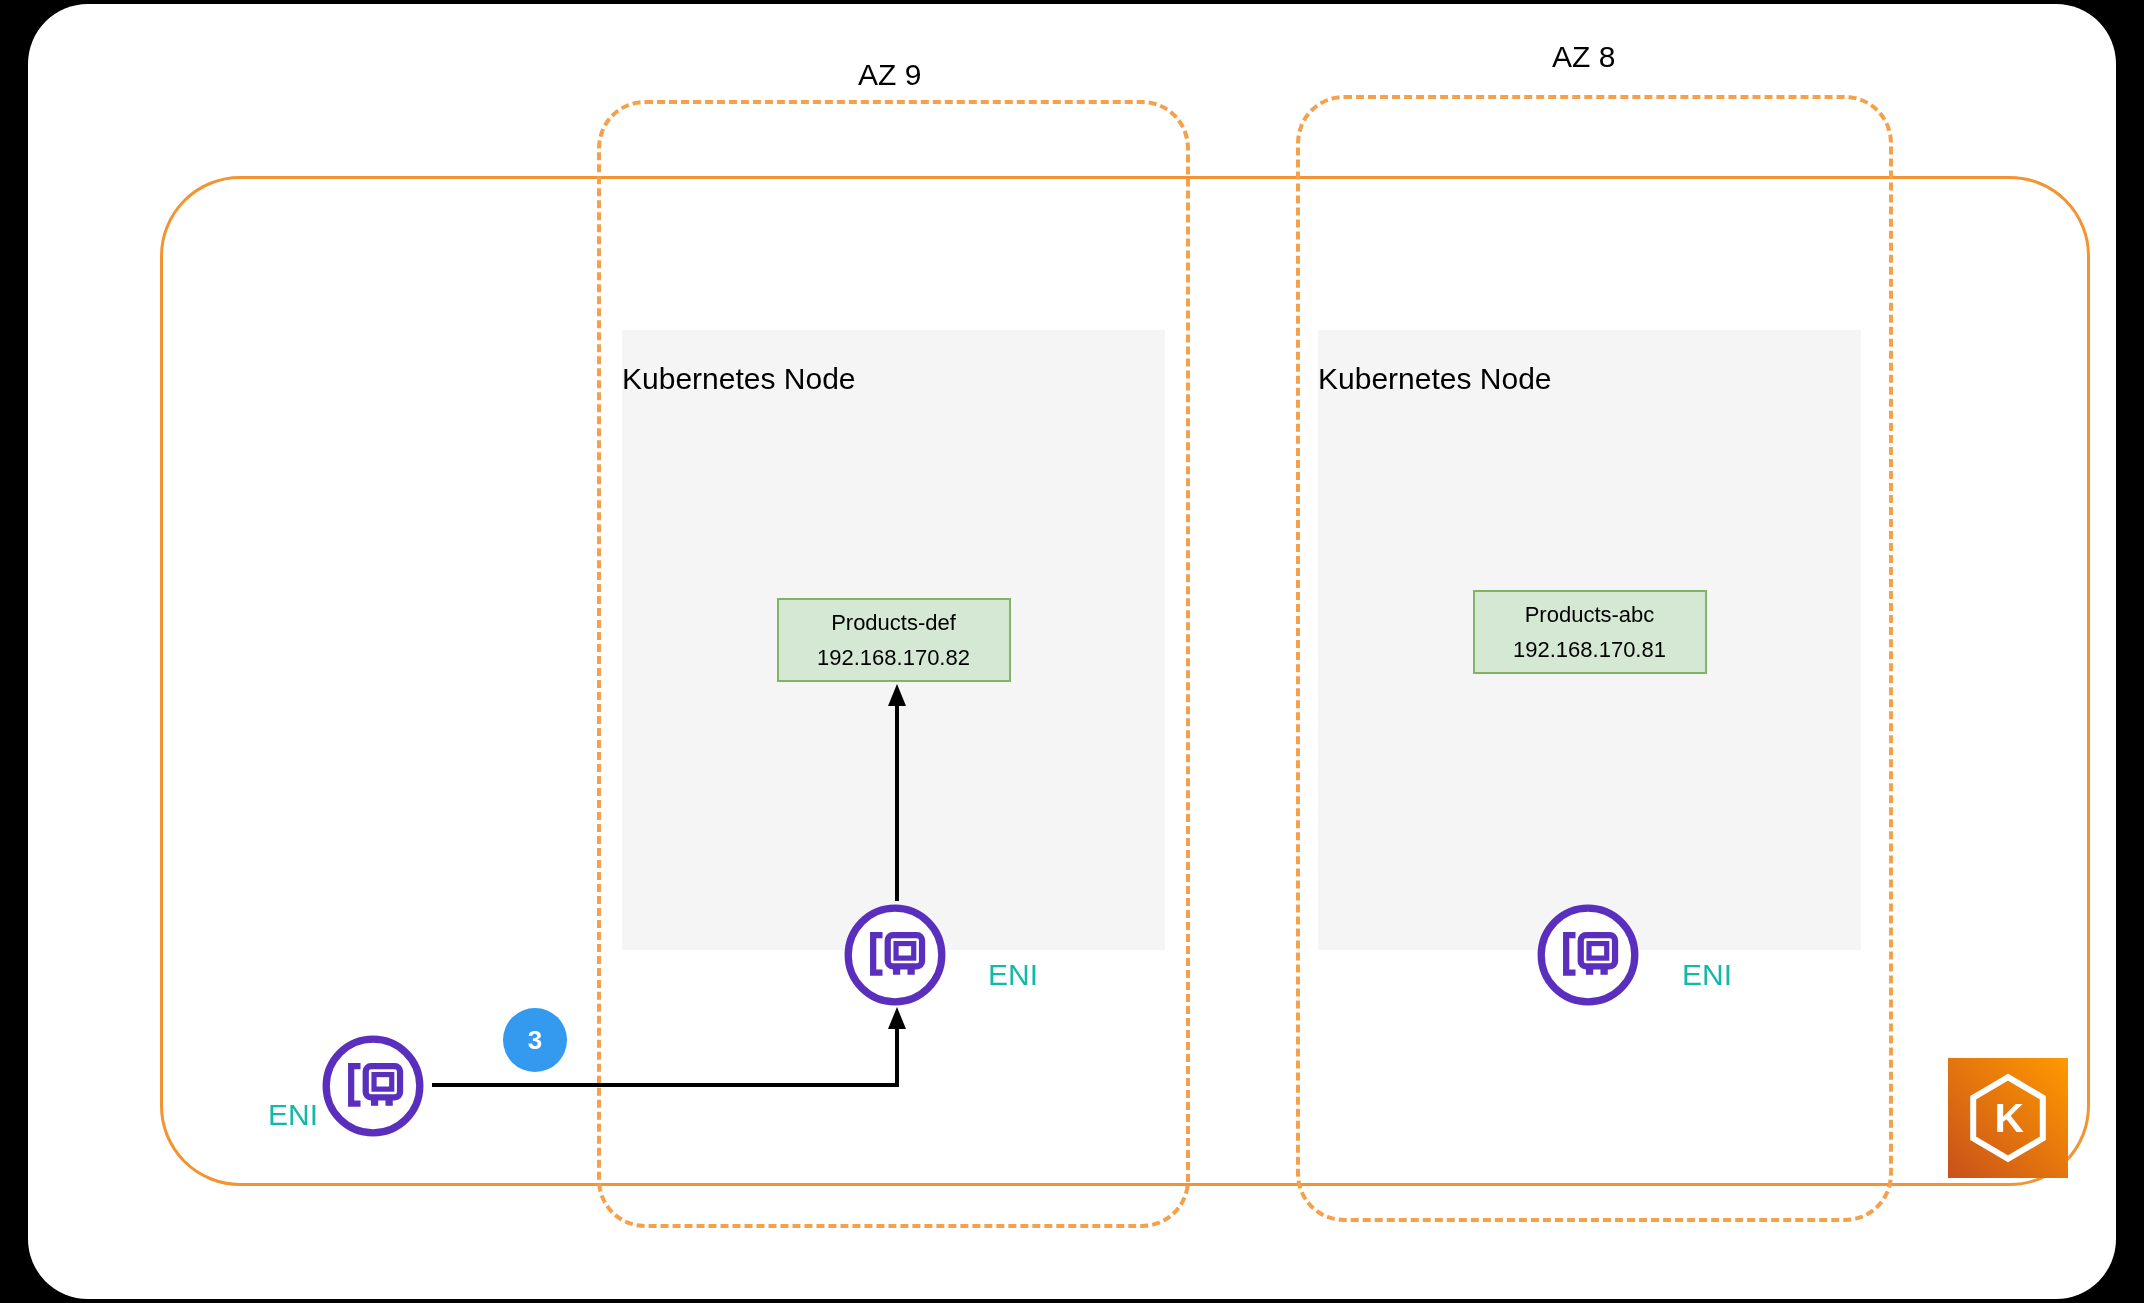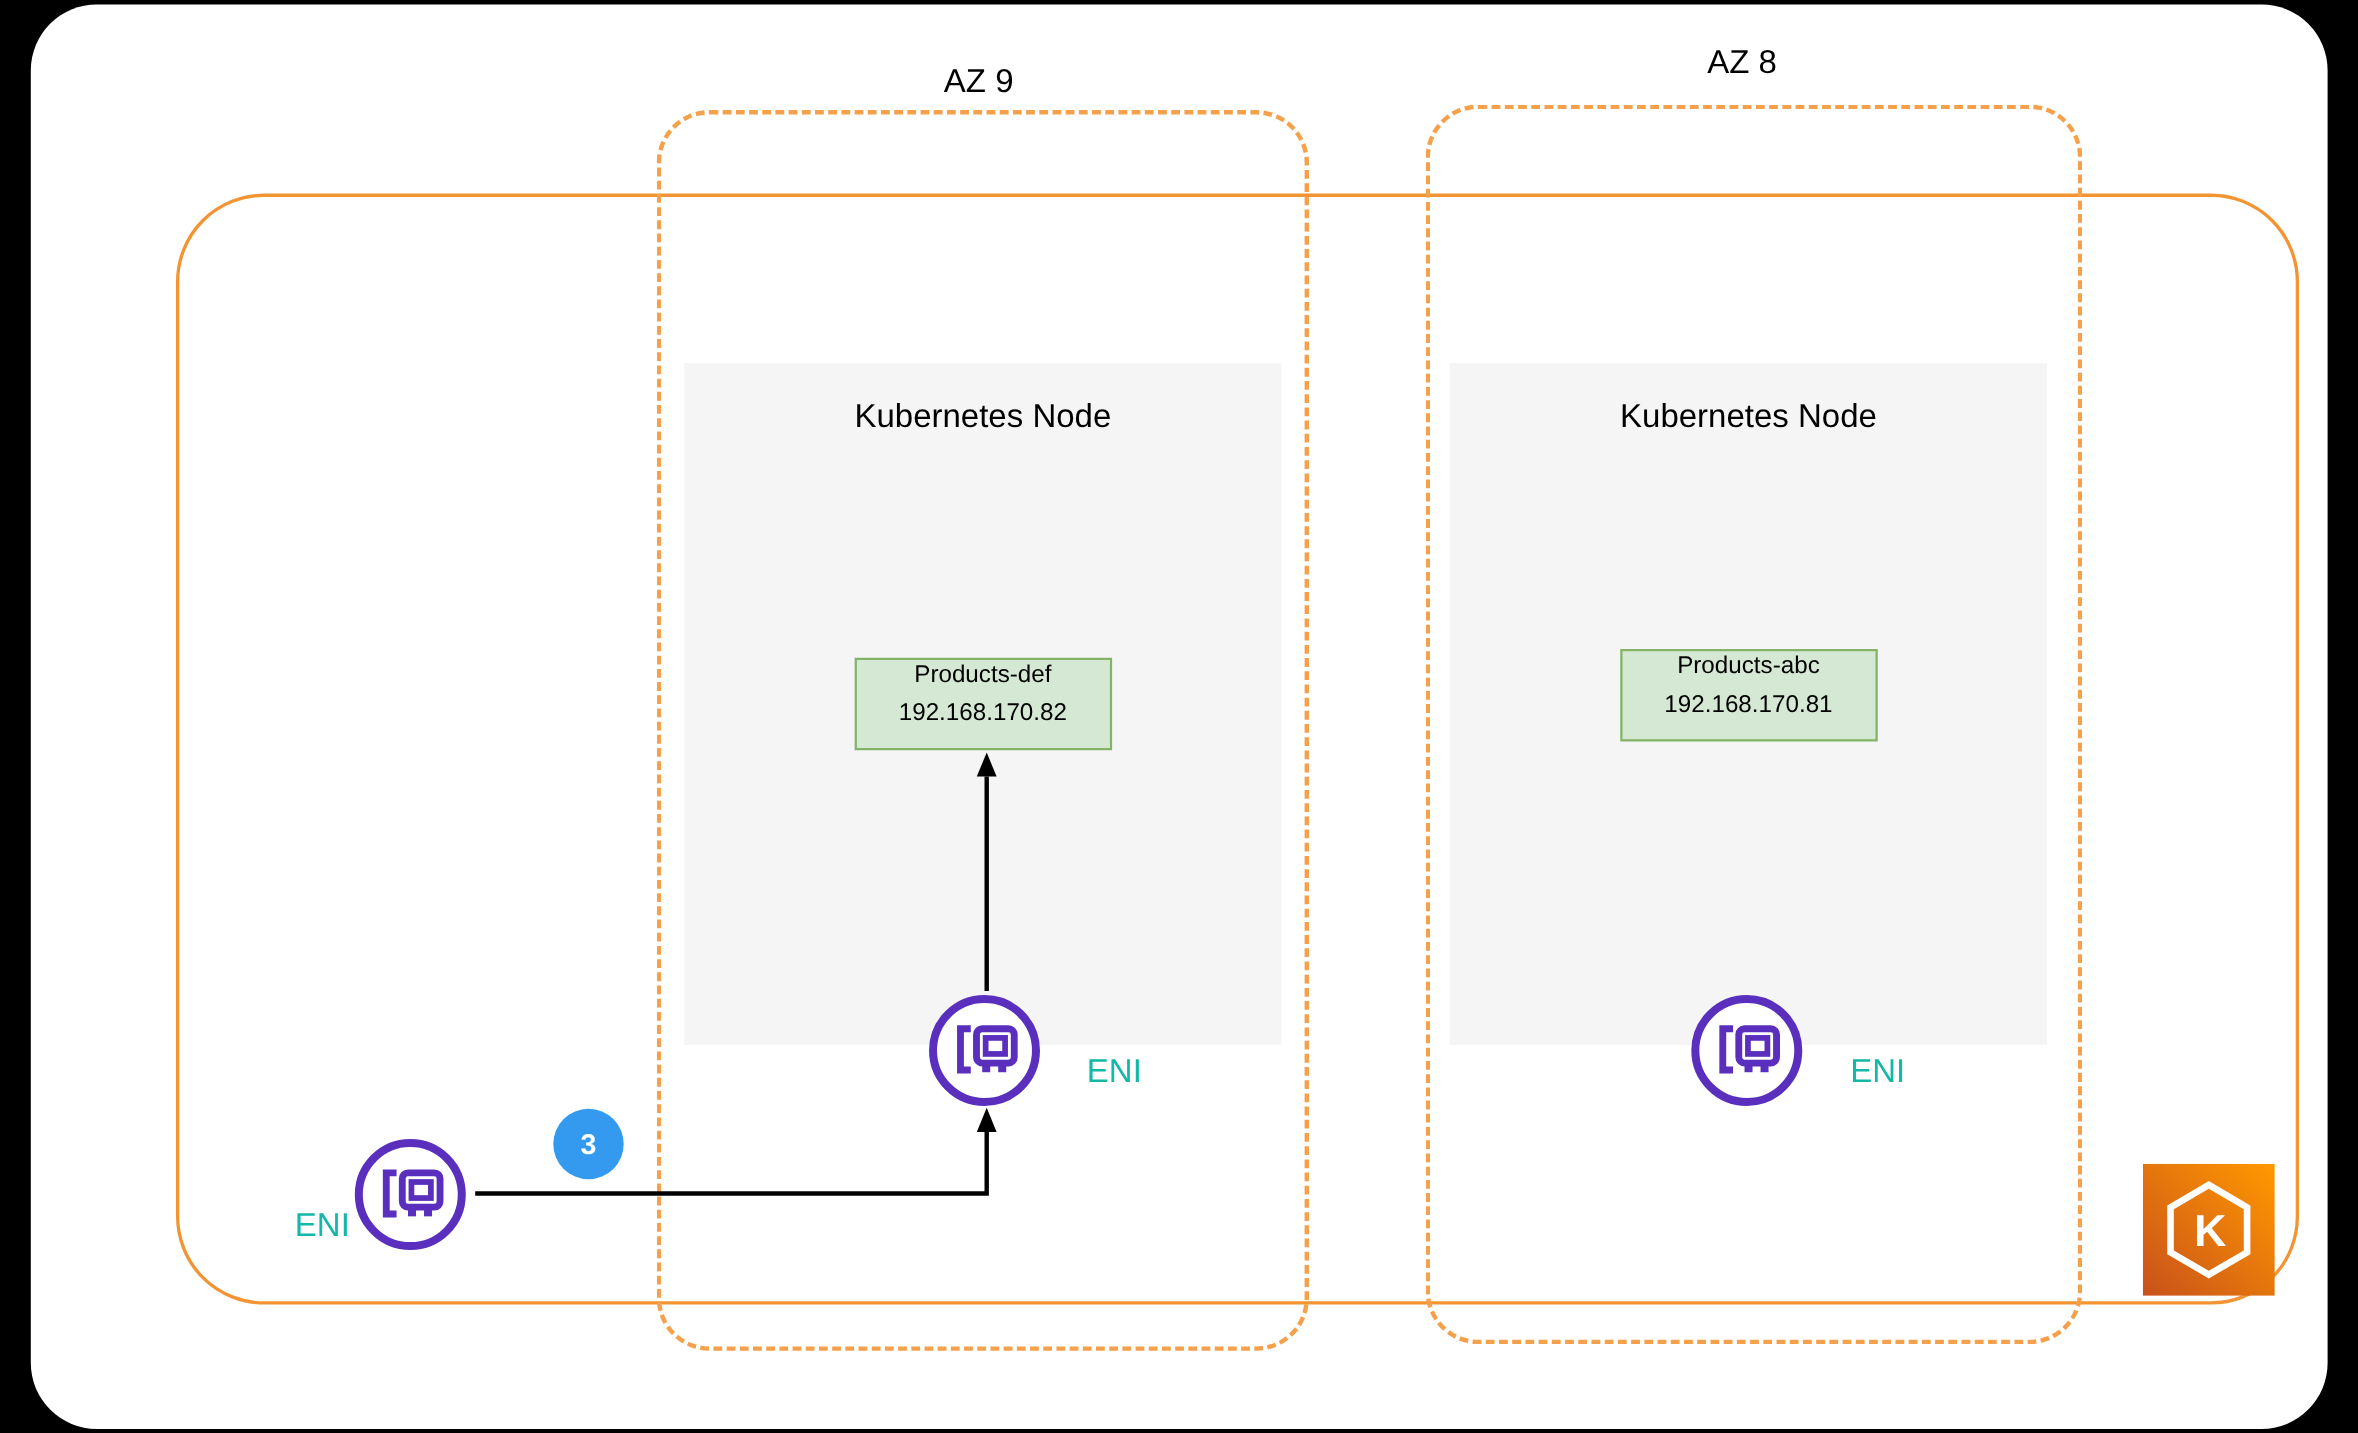--- a/index.html
+++ b/index.html
@@ -30,27 +30,27 @@
   .az-label { position:absolute; font-size:30px; color:#000; white-space:nowrap; }
   .az2-label { left:858px; top:58px; }
   .az3-label { left:1552px; top:40px; }
   .node {
     position:absolute; top:330px; width:543px; height:620px;
     background: var(--node-bg, #f5f5f5);
     padding-top:32px;
   }
   .node1 { left:622px; }
   .node2 { left:1318px; }
-  .node-title { text-align:center; font-size:30px; color:var(--node-text, #000); }
+  .node-title { text-align:left; font-size:30px; color:var(--node-text, #000); }
   .pod {
     position:absolute; left:50%; transform:translateX(-50%);
     width:234px; height:84px;
     background: var(--pod-bg, #d5e8d4);
     border:2px solid var(--pod-border, #82b366);
-    display:flex; flex-direction:column; align-items:center; justify-content:flex-start;
+    display:flex; flex-direction:column; align-items:center; justify-content:center;
     gap:9px; font-size:22px; color:#000;
   }
   .node1 .pod { top:268px; }
   .node2 .pod { top:260px; }
   .arrows { position:absolute; left:0; top:0; width:2144px; height:1303px; pointer-events:none; }
   .arrow-line { stroke: var(--arrow, #000); stroke-width:4; fill:none; }
   .arrow-head { fill: var(--arrow, #000); }
   .eni { position:absolute; width:104px; height:104px; }
   .eni svg { width:100%; height:100%; }
   .eni-az2 { left:843px; top:903px; }

